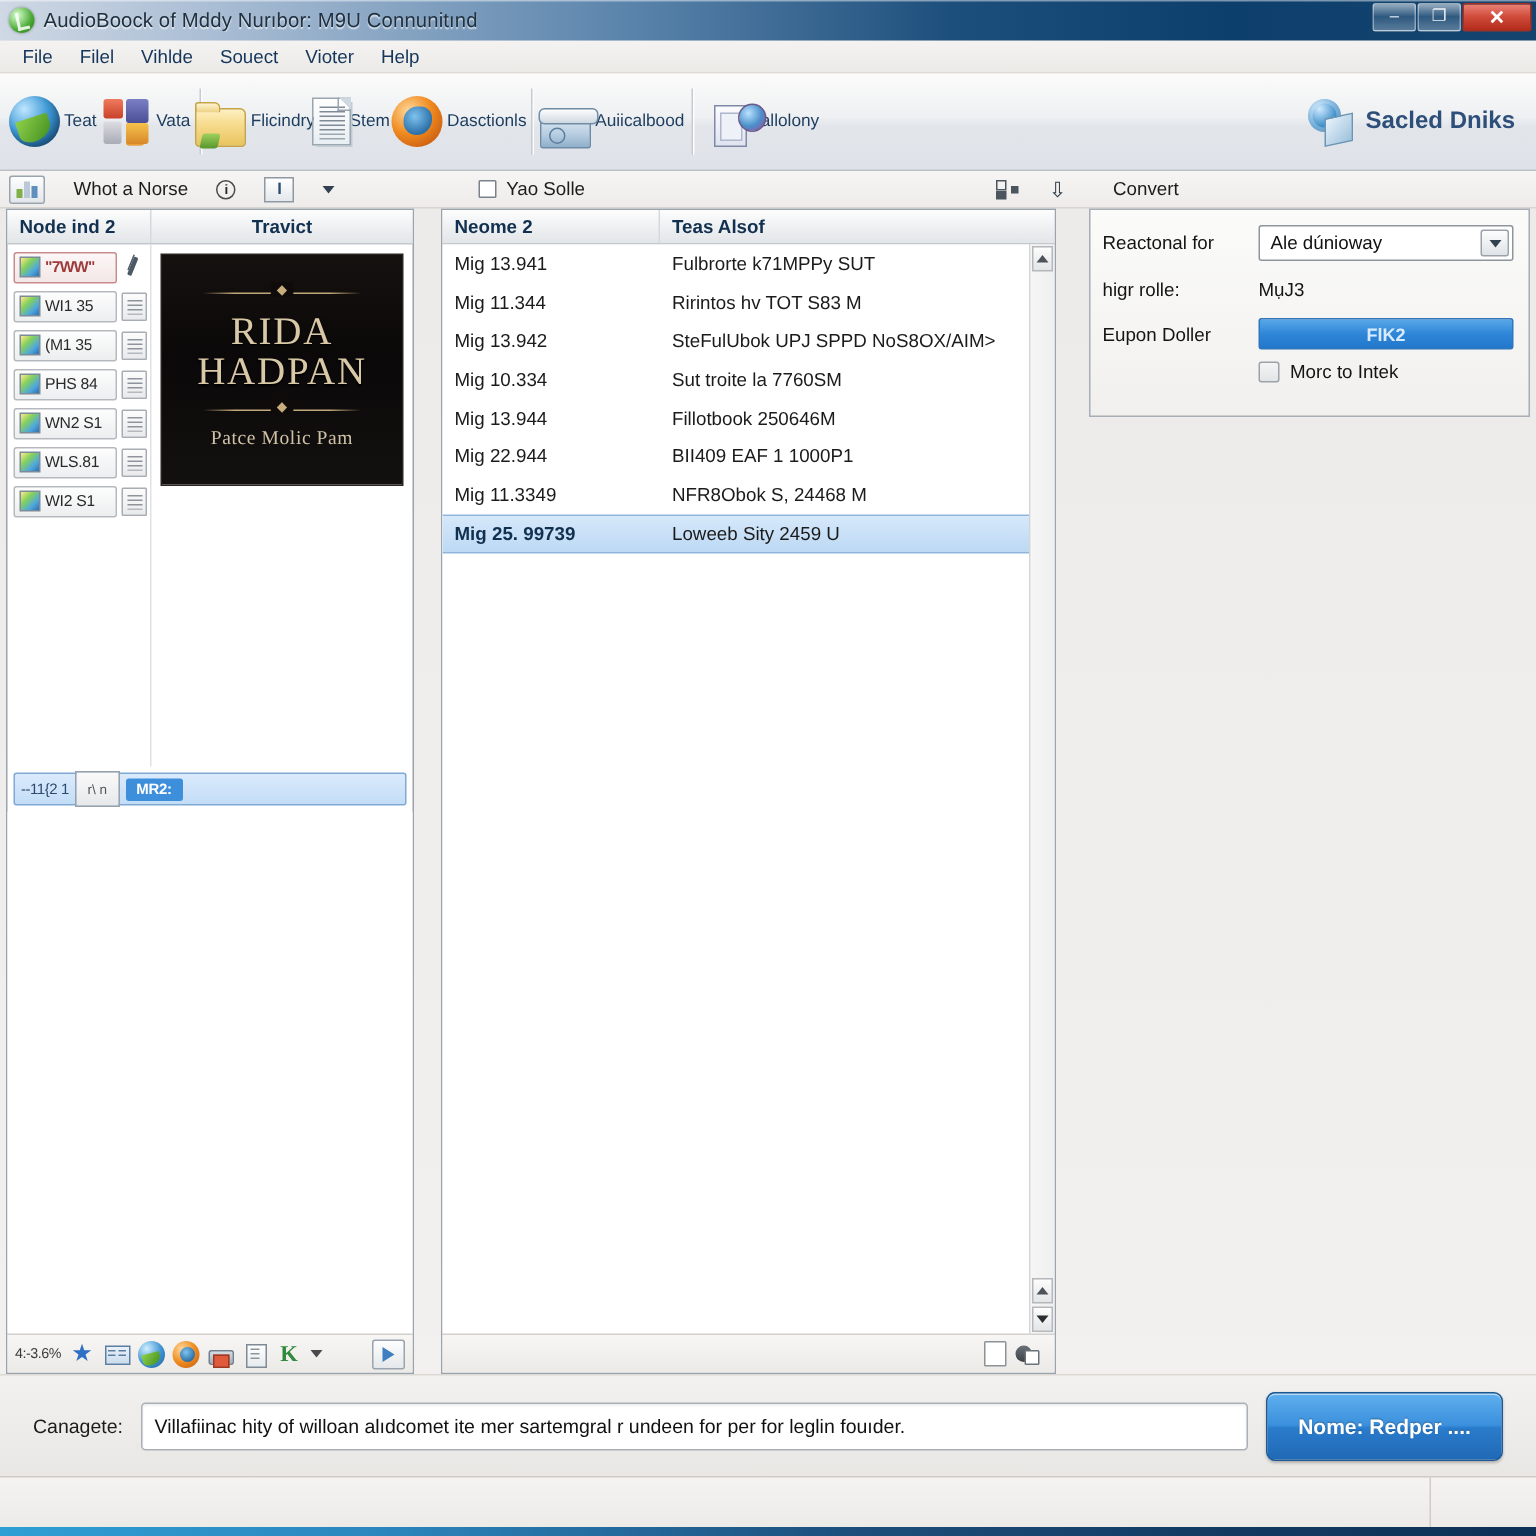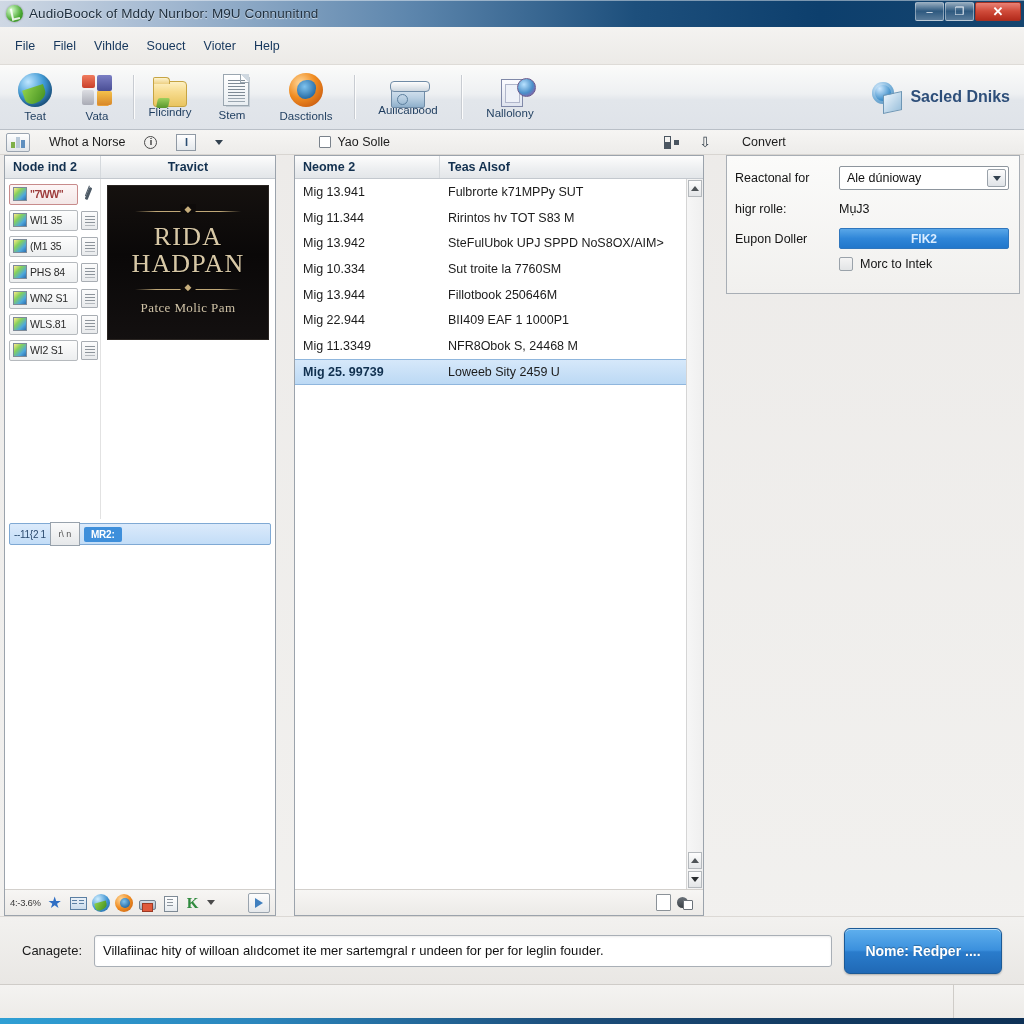--- a/index.html
+++ b/index.html
@@ -52,39 +52,39 @@
   }
   .win-btn.close {
     width: 46px;
     background: linear-gradient(to bottom, #e98276, #d04b3a 48%, #b32b1c);
     border-color: #a33224;
     color: #fff; font-weight: bold; font-size: 13px;
   }
 
   
   .menubar {
-    height: 38px; flex: none;
+    height: 22px; flex: none;
     background: linear-gradient(to bottom, #f4f3f1, #eceae7);
     display: flex; align-items: center; padding-left: 6px;
     border-bottom: 1px solid #dedbd7;
   }
   .menu-item {
     font-size: 12.5px; color: #15365c; padding: 2px 9px; white-space: nowrap;
   }
 
   
   .toolbar {
     height: 65px; flex: none;
     background: linear-gradient(to bottom, #fbfbfa 0%, #eef0f2 45%, #e2e6eb 55%, #dfe3e9 100%);
     border-bottom: 1px solid #b9bfc7;
     display: flex; align-items: center; position: relative; padding-left: 4px;
   }
   .tbtn {
     width: 62px; height: 60px;
-    display: flex; flex-direction: column; align-items: center; justify-content: center;
+    display: flex; flex-direction: row; align-items: center; justify-content: center;
     gap: 3px; border-radius: 3px;
   }
   .tbtn .lbl { font-size: 11.5px; color: #1d3c5e; white-space: nowrap; }
   .tb-sep { width: 1px; height: 44px; background: #c8ccd2; margin: 0 5px; box-shadow: 1px 0 0 #fcfcfc; }
   .ico { width: 34px; height: 34px; position: relative; flex: none; }
 
   .ico-globe {
     border-radius: 50%;
     background: radial-gradient(circle at 30% 26%, #bfe6ff, #3f9ad6 45%, #1e5f96 85%);
     box-shadow: inset -2px -3px 5px rgba(0,0,0,.25);

